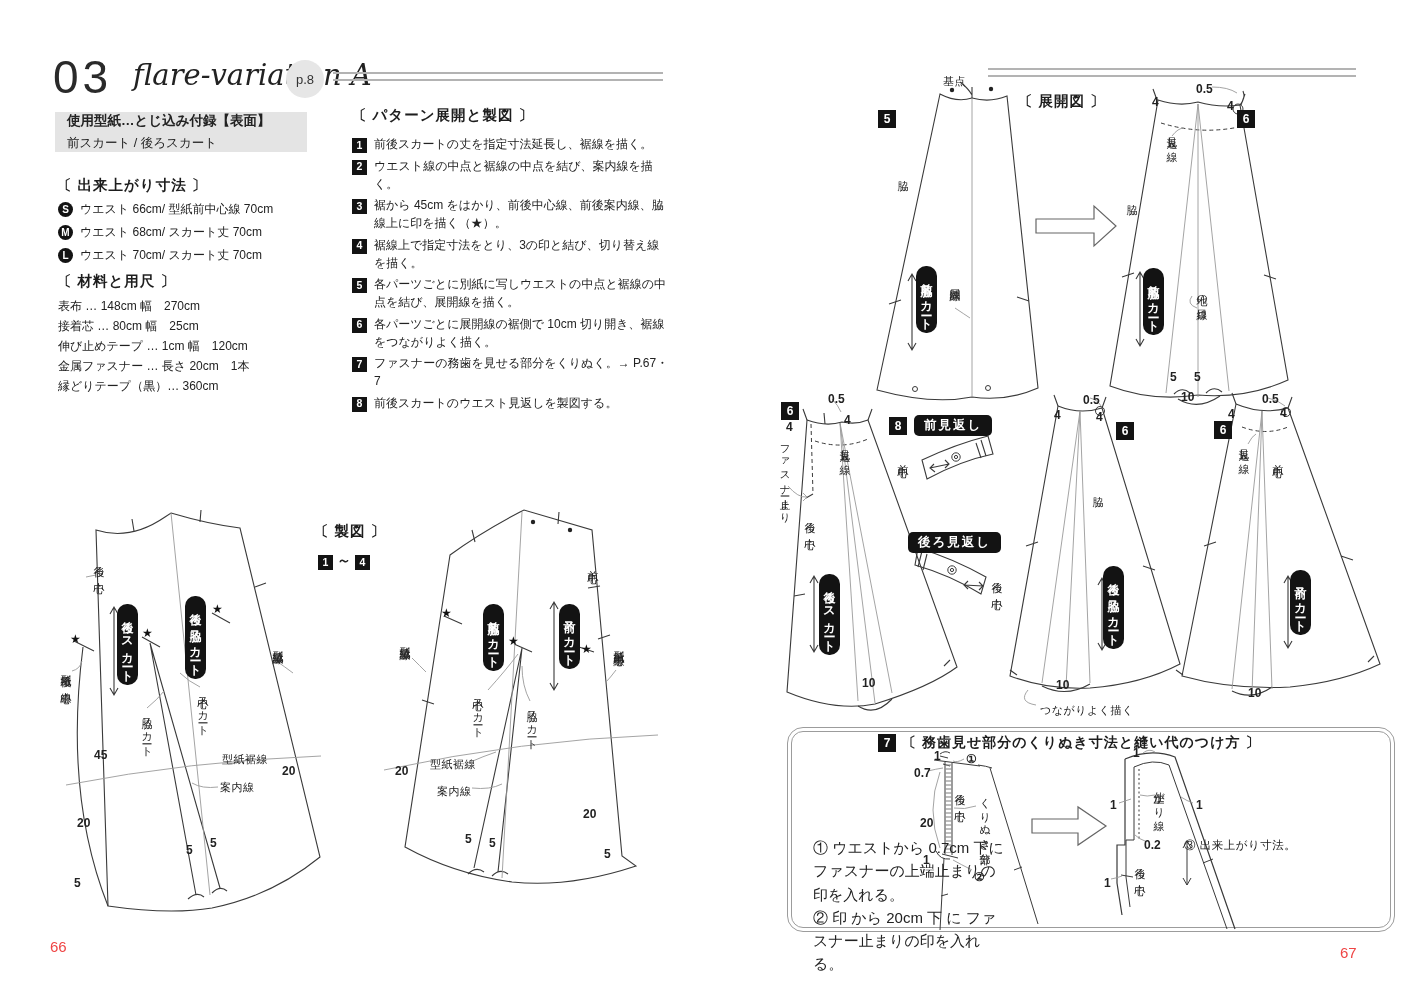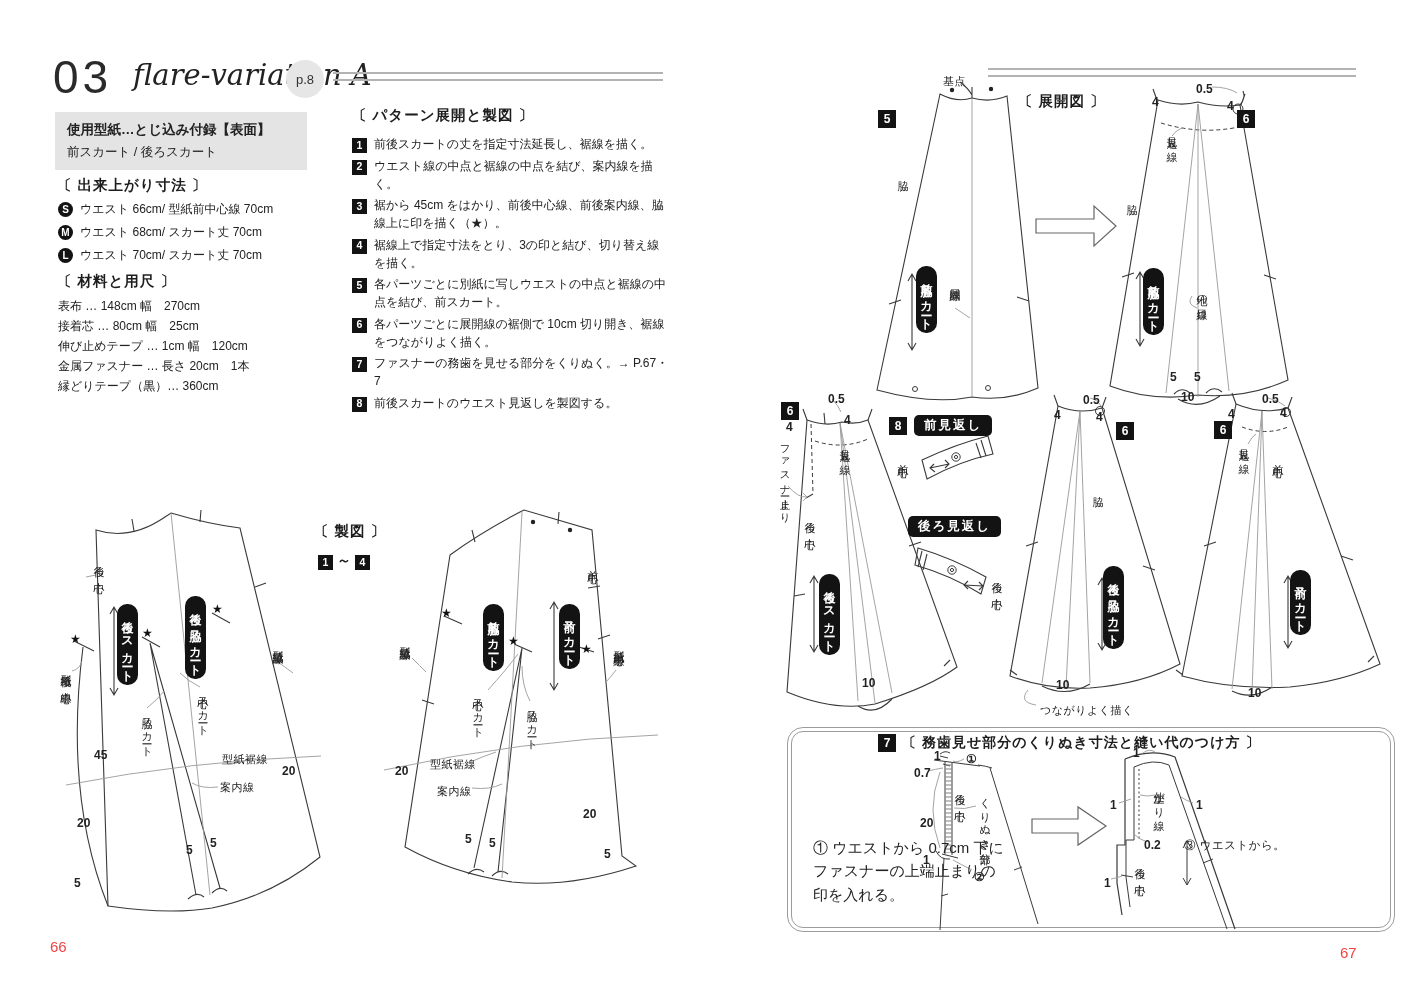--- a/index.html
+++ b/index.html
@@ -35,21 +35,21 @@
   .pagenum{position:absolute;font-size:15px;color:#ef4444;}
   svg{position:absolute;overflow:visible;}
   .zbox{position:absolute;left:787px;top:727px;width:606px;height:203px;
         border:1px solid #9c9c9c;border-radius:16px;}
   .zbox-inner{position:absolute;inset:3px;border:1px solid #9c9c9c;border-radius:12px;}
   .notes{position:absolute;left:813px;top:836px;width:196px;font-size:15px;line-height:1.55;}
   .t03{position:absolute;left:53px;top:50px;font-size:46px;letter-spacing:4px;color:#2a2a2a;
        font-weight:normal;}
   .tname{position:absolute;left:133px;top:58px;font-size:29px;font-style:italic;
        font-family:"DejaVu Serif",serif;color:#222;}
-  .pbox{position:absolute;left:55px;top:112px;width:228px;background:#e4e4e4;padding:9px 12px;}
+  .pbox{position:absolute;left:55px;top:112px;width:228px;background:#e4e4e4;padding:0 12px;}
   .pbox .l1{font-size:13.5px;font-weight:bold;}
   .pbox .l2{font-size:12.5px;margin-top:5px;}
   .tilde{font-size:14px;font-weight:bold;margin:0 4px;}
 </style>
 </head>
 <body>
 
 <div id="page">
 
   <div class="t03">03</div>
@@ -97,21 +97,21 @@
     <div class="steprow">
         <span class="chip2">3</span>
         <span>裾から 45cm をはかり、前後中心線、前後案内線、脇線上に印を描く（★）。</span>
       </div>
     <div class="steprow">
         <span class="chip2">4</span>
         <span>裾線上で指定寸法をとり、3の印と結び、切り替え線を描く。</span>
       </div>
     <div class="steprow">
         <span class="chip2">5</span>
-        <span>各パーツごとに別紙に写しウエストの中点と裾線の中点を結び、前スカート。</span>
+        <span>各パーツごとに別紙に写しウエストの中点と裾線の中点を結び、展開線を描く。</span>
       </div>
     <div class="steprow">
         <span class="chip2">6</span>
         <span>各パーツごとに展開線の裾側で 10cm 切り開き、裾線をつながりよく描く。</span>
       </div>
     <div class="steprow">
         <span class="chip2">7</span>
         <span>ファスナーの務歯を見せる部分をくりぬく。→ P.67・7</span>
       </div>
     <div class="steprow">
@@ -303,21 +303,21 @@
   <div class="n" style="left:844px;top:413px;">4</div>
   <div class="lv" style="left:779px;top:438px;font-size:10.5px;">ファスナー止まり</div>
   <div class="lv" style="left:839px;top:441px;">見返し線</div>
   <div class="lv" style="left:804px;top:514px;">後ろ中心</div>
   <div class="pill" style="left:819px;top:574px;">後ろスカート</div>
   <div class="n" style="left:862px;top:676px;">10</div>
 
   <div class="chip" style="left:889px;top:417px;">8</div>
   <div class="pillh" style="left:914px;top:415px;">前見返し</div>
   <div class="lv" style="left:897px;top:456px;">前中心</div>
-  <div class="pillh" style="left:908px;top:516px;">後ろ見返し</div>
+  <div class="pillh" style="left:908px;top:532px;">後ろ見返し</div>
   <div class="lv" style="left:991px;top:574px;">後ろ中心</div>
 
   <div class="chip" style="left:1116px;top:422px;">6</div>
   <div class="n" style="left:1083px;top:393px;">0.5</div>
   <div class="n" style="left:1054px;top:408px;">4</div>
   <div class="n" style="left:1096px;top:410px;">4</div>
   <div class="lv" style="left:1092px;top:488px;">脇</div>
   <div class="pill" style="left:1103px;top:566px;">後ろ脇スカート</div>
   <div class="n" style="left:1056px;top:678px;">10</div>
   <div class="l" style="left:1040px;top:703px;">つながりよく描く</div>
@@ -356,20 +356,21 @@
   <div class="n" style="left:966px;top:752px;">①</div>
   <div class="n" style="left:914px;top:766px;">0.7</div>
   <div class="lv" style="left:954px;top:786px;">後ろ中心</div>
   <div class="lv" style="left:979px;top:790px;">くりぬき部分</div>
   <div class="n" style="left:920px;top:816px;">20</div>
   <div class="n" style="left:923px;top:853px;">1</div>
   <div class="n" style="left:974px;top:870px;">②</div>
 
   <div class="notes">
     <div>① ウエストから 0.7cm 下にファスナーの上端止まりの印を入れる。</div>
+    <div>② 印 から 20cm 下 に ファスナー止まりの印を入れる。</div>
   </div>
 
   <svg style="left:1028px;top:802px;" width="82" height="48" viewBox="0 0 82 48">
     <path d="M4,17 L50,17 L50,5 L78,24 L50,43 L50,31 L4,31 Z" fill="#fff" stroke="#666" stroke-width="1.2"></path>
   </svg>
 
   <svg style="left:1095px;top:745px;" width="195" height="192" viewBox="0 0 195 192">
     <g fill="none" stroke="#3a3a3a" stroke-width="1.2">
       <path d="M30,14 Q56,3 80,12 L140,184"></path>
       <path d="M30,14 L30,100 L22,100 L22,138 L27,170"></path>
@@ -386,18 +387,18 @@
       <path d="M60,50 Q52,52 45,50 M50,96 Q44,94 40,90 M16,134 Q22,133 27,131"></path>
     </g>
   </svg>
   <div class="n" style="left:1133px;top:746px;">1</div>
   <div class="n" style="left:1110px;top:798px;">1</div>
   <div class="lv" style="left:1153px;top:783px;">仕上がり線</div>
   <div class="n" style="left:1196px;top:798px;">1</div>
   <div class="n" style="left:1144px;top:838px;">0.2</div>
   <div class="lv" style="left:1134px;top:860px;">後ろ中心</div>
   <div class="n" style="left:1104px;top:876px;">1</div>
-  <div class="l" style="left:1184px;top:838px;font-size:11.5px;">③ ウエストから。</div>
+  <div class="l" style="left:1184px;top:838px;font-size:11.5px;">③ 出来上がり寸法。</div>
 
   <div class="pagenum" style="left:50px;top:938px;">66</div>
   <div class="pagenum" style="left:1340px;top:944px;">67</div>
 
 </div>
 
 </body></html>

